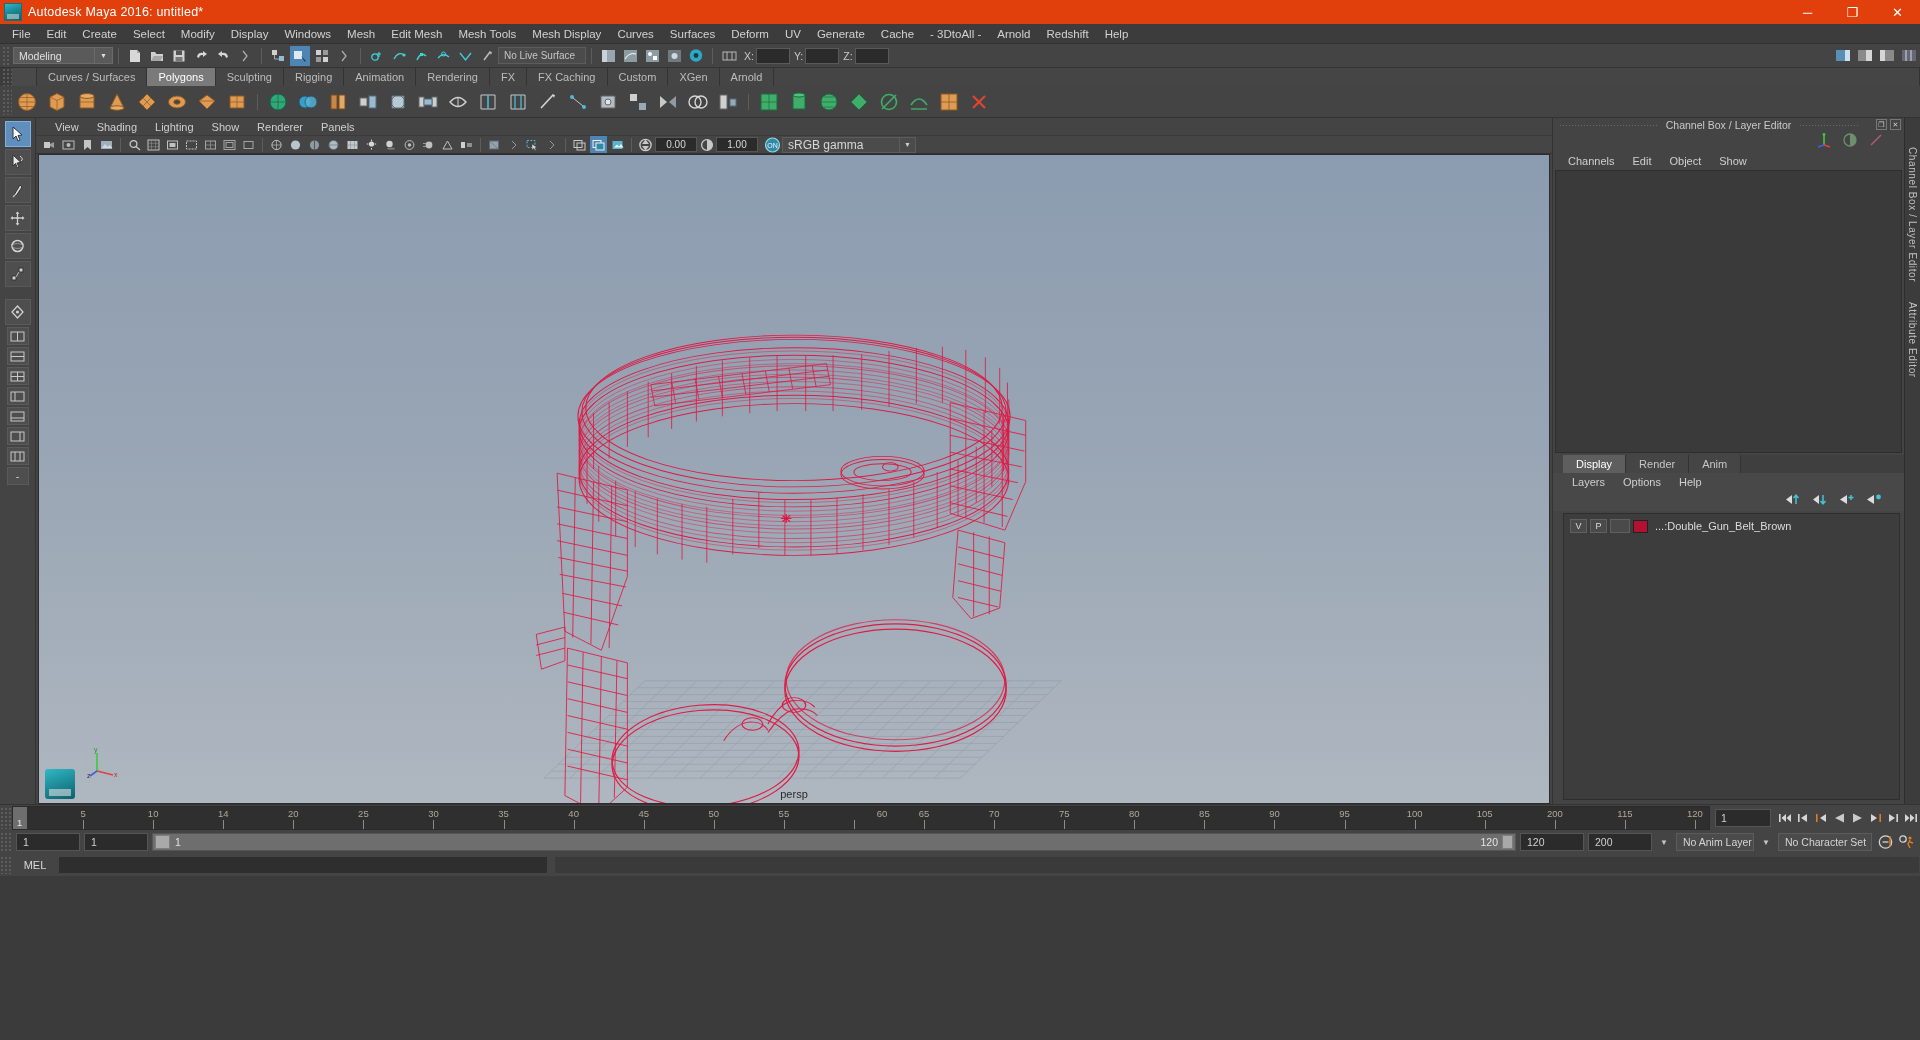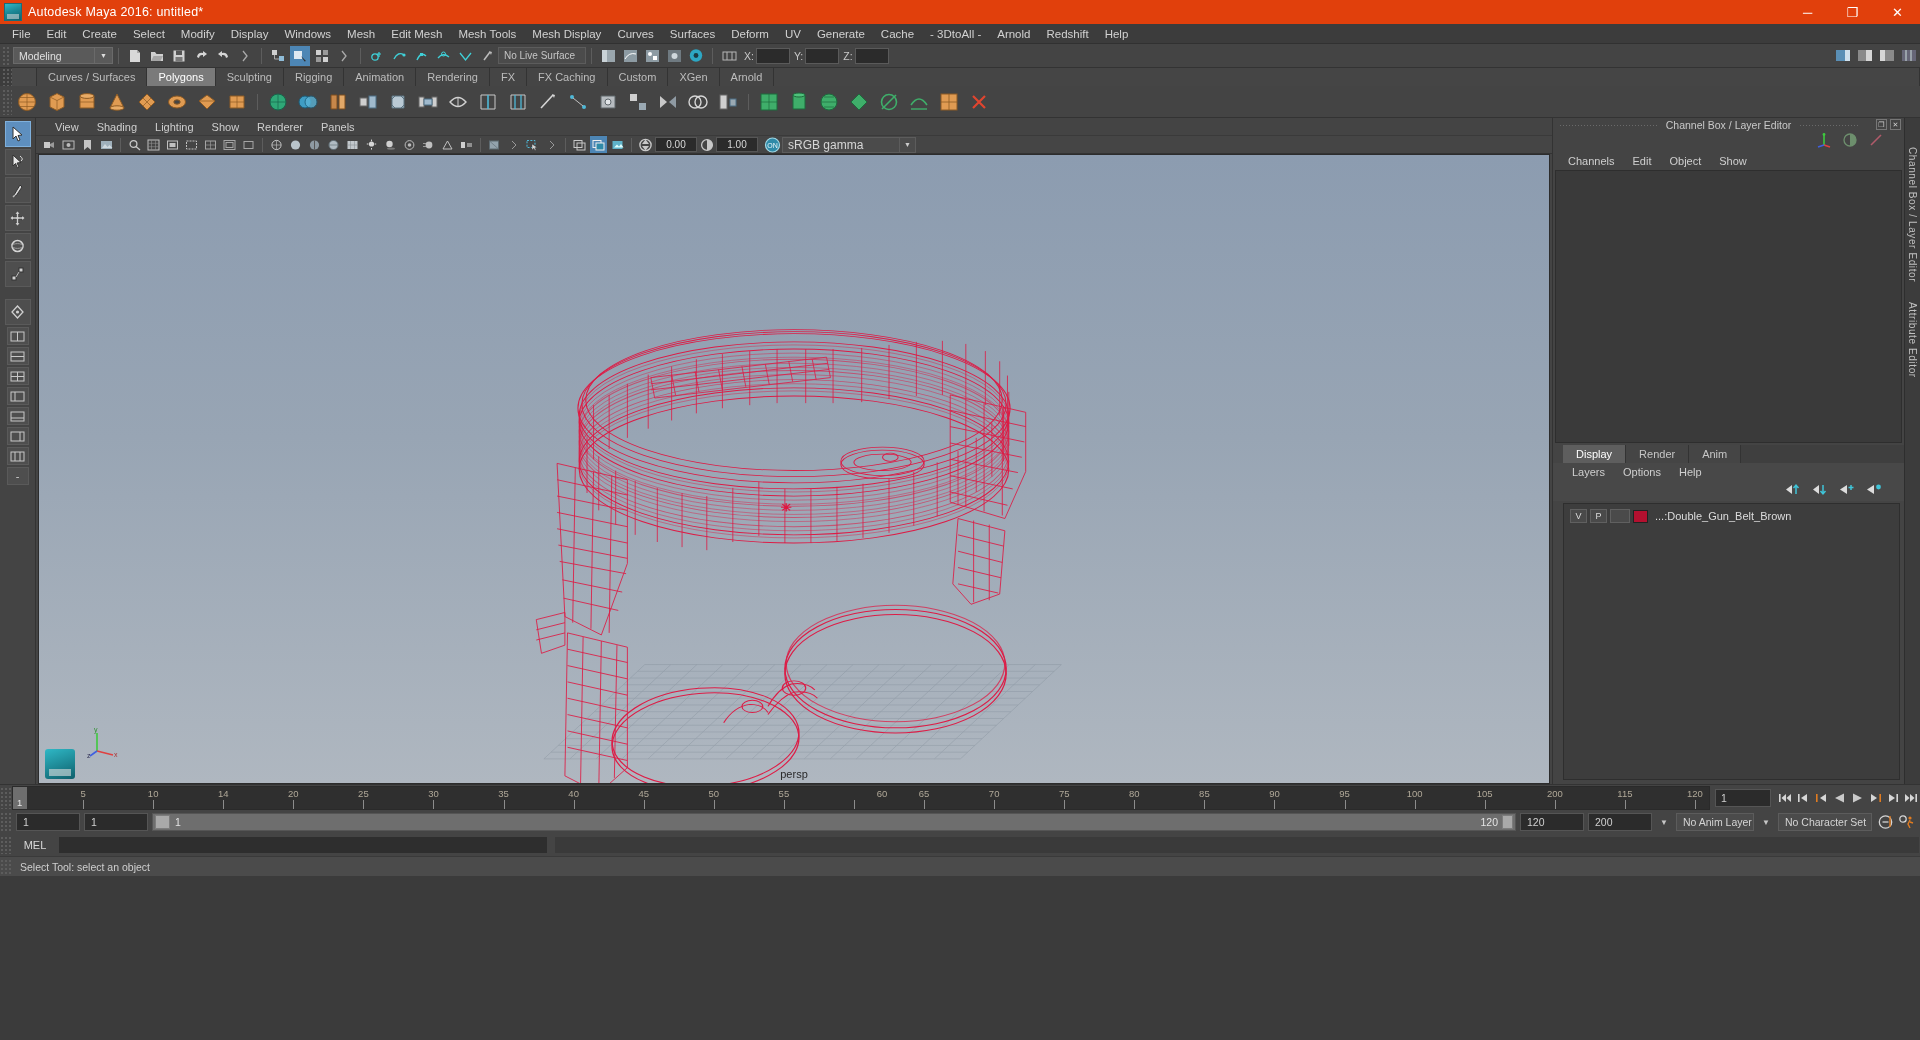--- a/index.html
+++ b/index.html
@@ -1349,18 +1349,14 @@
       </div>
   </div>
 
   <div class="melbar">
     <div class="mel-grip"></div>
     <div class="mel-lbl">MEL</div>
     <div class="mel-in"></div>
     <div class="mel-out"></div>
   </div>
 
-  <div class="statusbar">
-    <div class="sb-grip"></div>
-    <div class="sb-txt">Select Tool: select an object</div>
-  </div>
 
 </div>
 
 </body></html>

